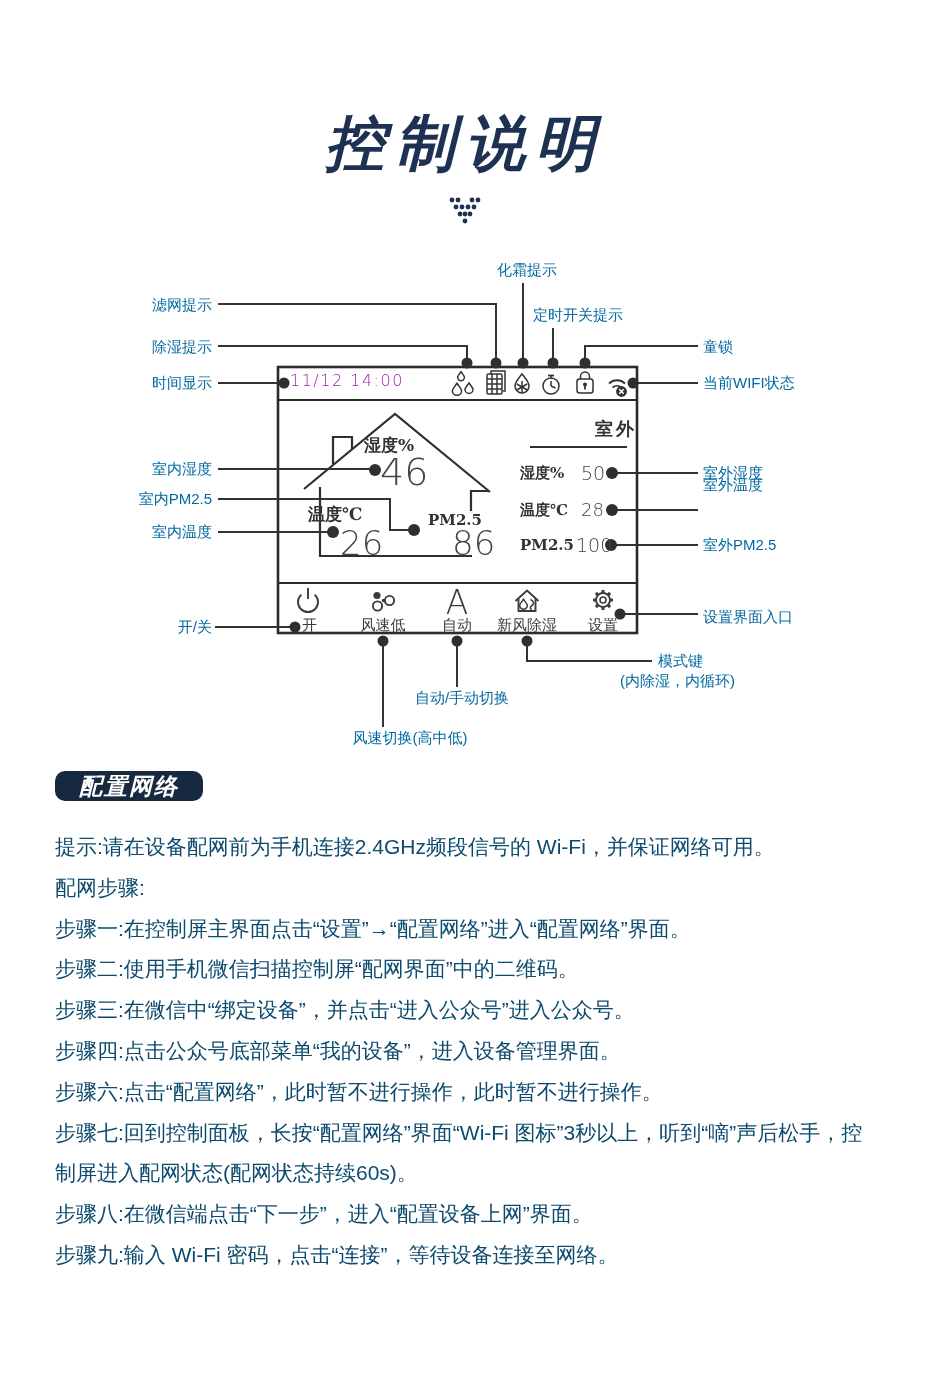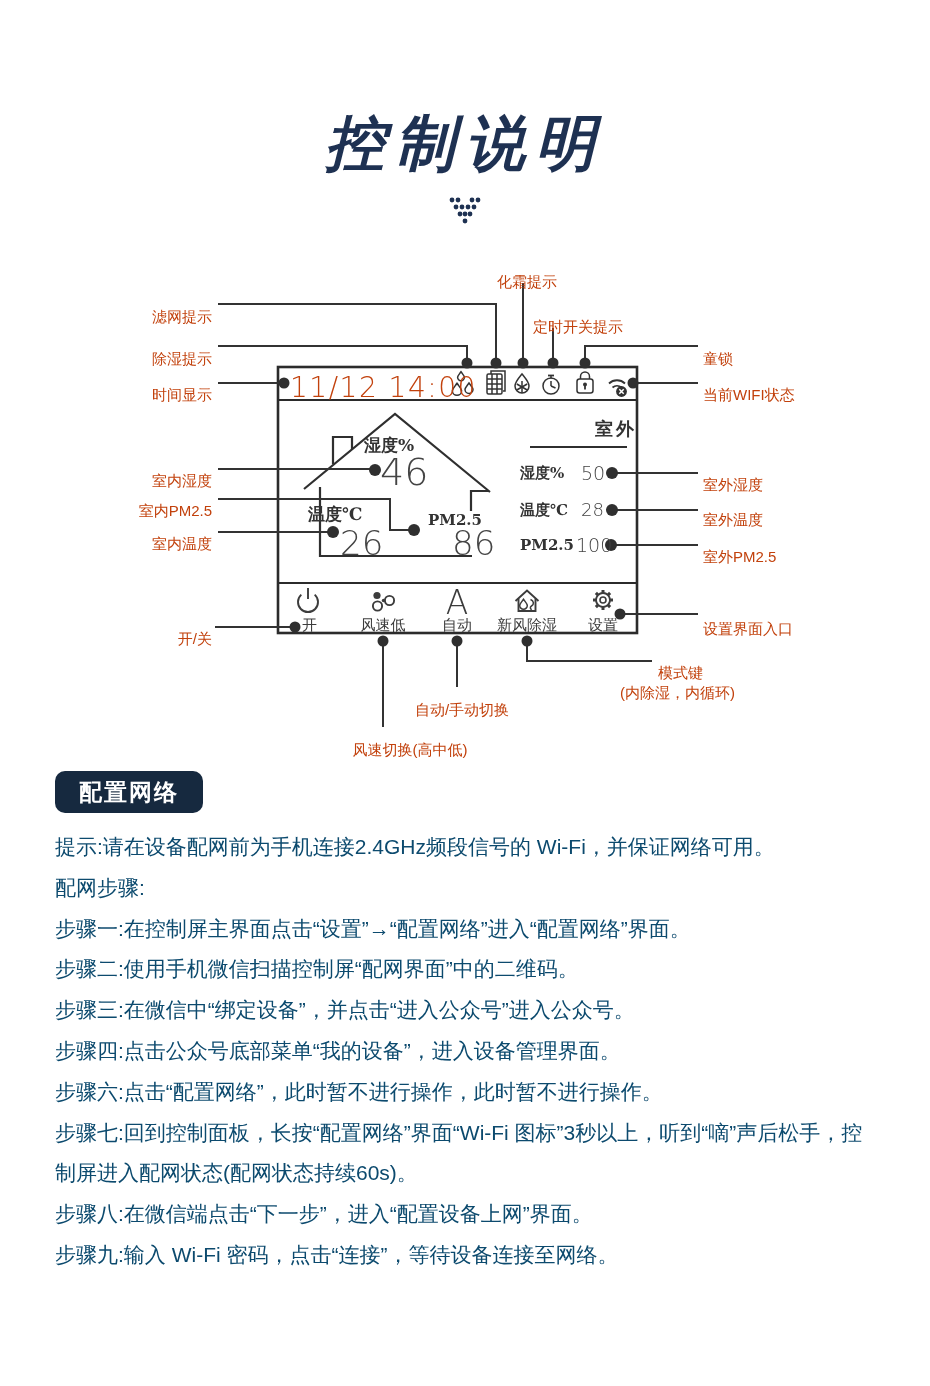--- a/index.html
+++ b/index.html
@@ -6,35 +6,35 @@
   .page{position:relative;width:930px;height:1386px;background:#fff;overflow:hidden;
         font-family:"Liberation Sans",sans-serif;color:#3b3b3b;}
   .abs{position:absolute;}
   
   .title{position:absolute;top:104px;left:0;width:100%;text-align:center;
          font-size:60px;font-weight:900;font-style:italic;letter-spacing:10px;
          color:#1e3152;font-family:Liberation Mono, monospace;}
   
   .diagram-svg{position:absolute;left:0;top:0;width:930px;height:780px;}
   
-  .lbl{position:absolute;font-size:15px;color:#c2410c;white-space:nowrap;line-height:18px;margin-top:12px;}
+  .lbl{position:absolute;font-size:15px;color:#0369a1;white-space:nowrap;line-height:18px;}
   .lbl.r{text-align:right;}
   .cx{transform:translateX(-50%);}
   
-  .dt{position:absolute;left:290px;top:371px;font-size:28px;font-weight:300;
-      letter-spacing:1.5px;color:#c2410c;font-family:"DejaVu Sans",sans-serif;}
+  .dt{position:absolute;left:290px;top:371px;font-size:16px;font-weight:300;
+      letter-spacing:1.5px;color:#a21caf;font-family:"DejaVu Sans",sans-serif;}
   .serifb{position:absolute;font-family:"DejaVu Serif",serif;font-weight:bold;color:#333;white-space:nowrap;}
   .val{position:absolute;font-family:"DejaVu Sans",sans-serif;font-weight:300;color:#444;white-space:nowrap;}
   .btn-lbl{position:absolute;top:616px;font-size:15px;color:#3c3c3c;white-space:nowrap;}
   .auto-glyph{position:absolute;left:457px;top:583px;transform:translateX(-50%);
       font-size:33px;font-weight:300;color:#3c3c3c;font-family:"DejaVu Sans",sans-serif;}
   
-  .badge{position:absolute;left:55px;top:771px;width:148px;height:42px;background:#16293f;
+  .badge{position:absolute;left:55px;top:771px;width:148px;height:30px;background:#16293f;
          border-radius:10px;color:#fff;font-size:23px;font-weight:bold;letter-spacing:2px;
-         display:flex;align-items:center;justify-content:center;}
+         display:flex;align-items:center;justify-content:center;font-style:italic;}
   .copy{position:absolute;left:55px;top:827px;width:824px;font-size:21px;line-height:40.8px;color:#0c4a6e;}
   .copy p{margin:0;padding:0;}
 </style>
 </head>
 <body>
 
 <div class="page">
 
   <div class="title">控制说明</div>
 
@@ -197,21 +197,21 @@
   <div class="lbl r" style="right:718px;top:490px;">室内PM2.5</div>
   <div class="lbl r" style="right:718px;top:523px;">室内温度</div>
   <div class="lbl r" style="right:718px;top:618px;text-align:center;">开/关</div>
 
   <div class="lbl cx" style="left:527px;top:261px;">化霜提示</div>
   <div class="lbl cx" style="left:578px;top:306px;">定时开关提示</div>
 
   <div class="lbl" style="left:703px;top:338px;">童锁</div>
   <div class="lbl" style="left:703px;top:374px;">当前WIFI状态</div>
   <div class="lbl" style="left:703px;top:464px;">室外湿度</div>
-  <div class="lbl" style="left:703px;top:499px;">室外温度</div>
+  <div class="lbl" style="left:703px;top:476px;">室外温度</div>
   <div class="lbl" style="left:703px;top:536px;">室外PM2.5</div>
   <div class="lbl" style="left:703px;top:608px;">设置界面入口</div>
 
   <div class="lbl" style="left:658px;top:652px;">模式键</div>
   <div class="lbl" style="left:620px;top:672px;">(内除湿，内循环)</div>
   <div class="lbl cx" style="left:462px;top:689px;">自动/手动切换</div>
   <div class="lbl cx" style="left:410px;top:729px;">风速切换(高中低)</div>
 
   <div class="dt">11/12  14:00</div>
 

